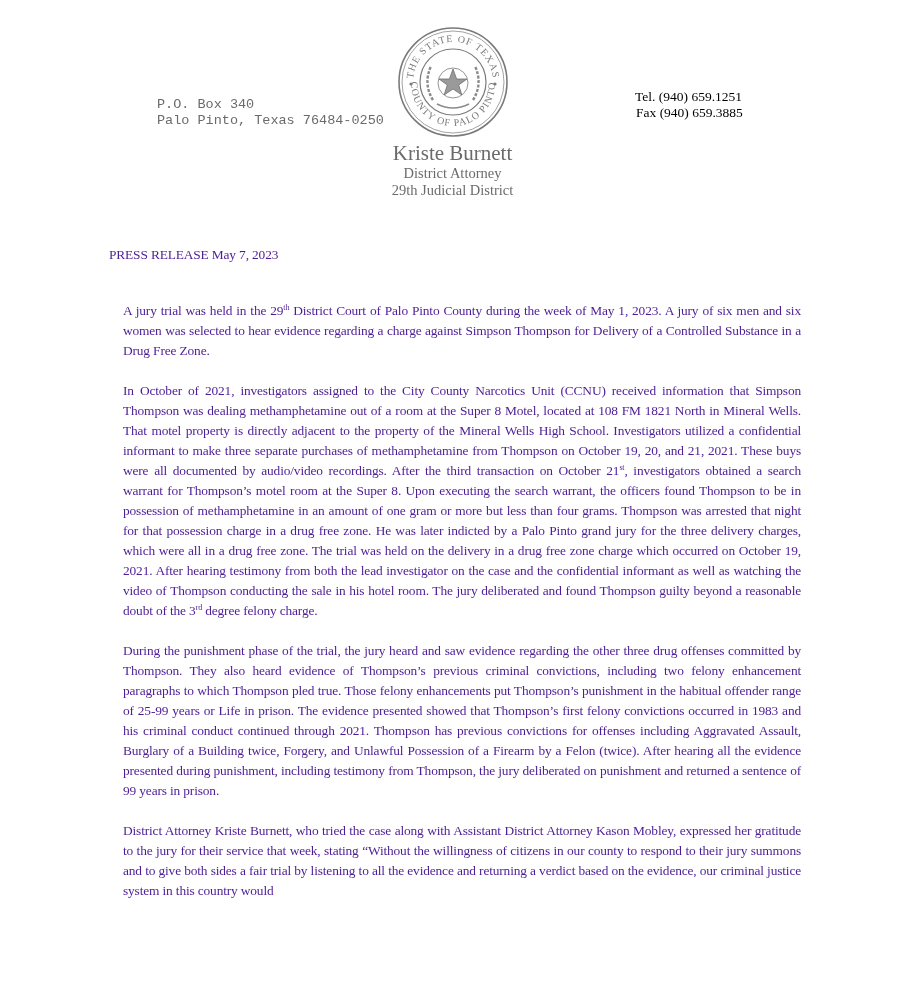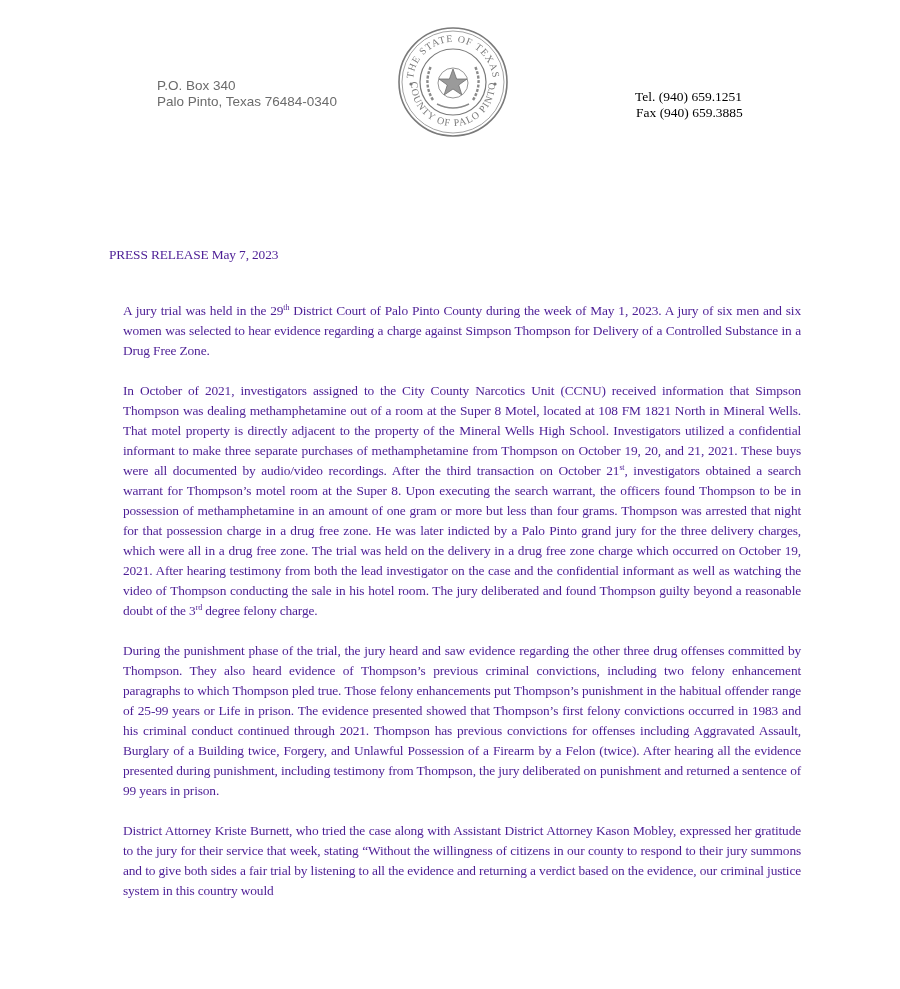--- a/index.html
+++ b/index.html
@@ -16,22 +16,22 @@
     }
     .letterhead {
       position: absolute;
       left: 0; top: 0;
       width: 900px;
       height: 210px;
     }
     .addr-left {
       position: absolute;
       left: 157px;
-      top: 78px;
-      font-family: Liberation Sans, sans-serif;
+      top: 97px;
+      font-family: Liberation Mono, monospace;
       font-size: 13.5px;
       line-height: 16px;
       color: #6b6b6b;
     }
     .addr-right {
       position: absolute;
       left: 635px;
       top: 89px;
       font-family: "Liberation Serif", serif;
       font-size: 13.5px;
@@ -88,21 +88,21 @@
       line-height: 0;
       vertical-align: super;
     }
   </style>
 </head>
 <body>
 
 <div class="letterhead">
   <div class="addr-left">
     <div>P.O. Box 340</div>
-    <div>Palo Pinto, Texas 76484-0340</div>
+    <div>Palo Pinto, Texas 76484-0250</div>
   </div>
 
   <div class="seal">
     <svg viewBox="0 0 112 112" xmlns="http://www.w3.org/2000/svg">
       <defs>
         <path id="arcTop" d="M 16 56 A 40 40 0 0 1 96 56"></path>
         <path id="arcBottom" d="M 14 58 A 42 42 0 0 0 98 58"></path>
       </defs>
       <circle cx="56" cy="56" r="54" fill="none" stroke="#7a7a7a" stroke-width="1.6"></circle>
       <circle cx="56" cy="56" r="51" fill="none" stroke="#8a8a8a" stroke-width="0.8"></circle>
@@ -123,20 +123,25 @@
       <circle cx="56" cy="57" r="15" fill="none" stroke="#7a7a7a" stroke-width="0.8"></circle>
       <polygon points="56,43 59.6,53 70,53 61.7,59 64.9,69 56,63 47.1,69 50.3,59 42,53 52.4,53" fill="#9a9a9a" stroke="#6f6f6f" stroke-width="0.8"></polygon>
     </svg>
   </div>
 
   <div class="addr-right">
     <div>Tel. (940) 659.1251</div>
     <div class="fax">Fax (940) 659.3885</div>
   </div>
 
+  <div class="name-block">
+    <div class="name">Kriste Burnett</div>
+    <div class="title">District Attorney</div>
+    <div class="title">29th Judicial District</div>
+  </div>
 </div>
 
 <div class="content">
   <div class="release-title">PRESS RELEASE May 7, 2023</div>
   <div id="paragraphs">
       <div class="para">A jury trial was held in the 29<sup>th</sup> District Court of Palo Pinto County during the week of May 1, 2023.  A jury of six men and six women was selected to hear evidence regarding a charge against Simpson Thompson for Delivery of a Controlled Substance in a Drug Free Zone.</div>
       <div class="para">In October of 2021, investigators assigned to the City County Narcotics Unit (CCNU) received information that Simpson Thompson was dealing methamphetamine out of a room at the Super 8 Motel, located at 108 FM 1821 North in Mineral Wells.  That motel property is directly adjacent to the property of the Mineral Wells High School.  Investigators utilized a confidential informant to make three separate purchases of methamphetamine from Thompson on October 19, 20, and 21, 2021.  These buys were all documented by audio/video recordings.  After the third transaction on October 21<sup>st</sup>, investigators obtained a search warrant for Thompson’s motel room at the Super 8.  Upon executing the search warrant, the officers found Thompson to be in possession of methamphetamine in an amount of one gram or more but less than four grams.  Thompson was arrested that night for that possession charge in a drug free zone.  He was later indicted by a Palo Pinto grand jury for the three delivery charges, which were all in a drug free zone.  The trial was held on the delivery in a drug free zone charge which occurred on October 19, 2021.  After hearing testimony from both the lead investigator on the case and the confidential informant as well as watching the video of Thompson conducting the sale in his hotel room.  The jury deliberated and found Thompson guilty beyond a reasonable doubt of the 3<sup>rd</sup> degree felony charge.</div>
       <div class="para">During the punishment phase of the trial, the jury heard and saw evidence regarding the other three drug offenses committed by Thompson.  They also heard evidence of Thompson’s previous criminal convictions, including two felony enhancement paragraphs to which Thompson pled true.  Those felony enhancements put Thompson’s punishment in the habitual offender range of 25-99 years or Life in prison.  The evidence presented showed that Thompson’s first felony convictions occurred in 1983 and his criminal conduct continued through 2021.  Thompson has previous convictions for offenses including Aggravated Assault, Burglary of a Building twice, Forgery, and Unlawful Possession of a Firearm by a Felon (twice).  After hearing all the evidence presented during punishment, including testimony from Thompson, the jury deliberated on punishment and returned a sentence of 99 years in prison.</div>
       <div class="para">District Attorney Kriste Burnett, who tried the case along with Assistant District Attorney Kason Mobley, expressed her gratitude to the jury for their service that week, stating “Without the willingness of citizens in our county to respond to their jury summons and to give both sides a fair trial by listening to all the evidence and returning a verdict based on the evidence, our criminal justice system in this country would</div>
     </div>

